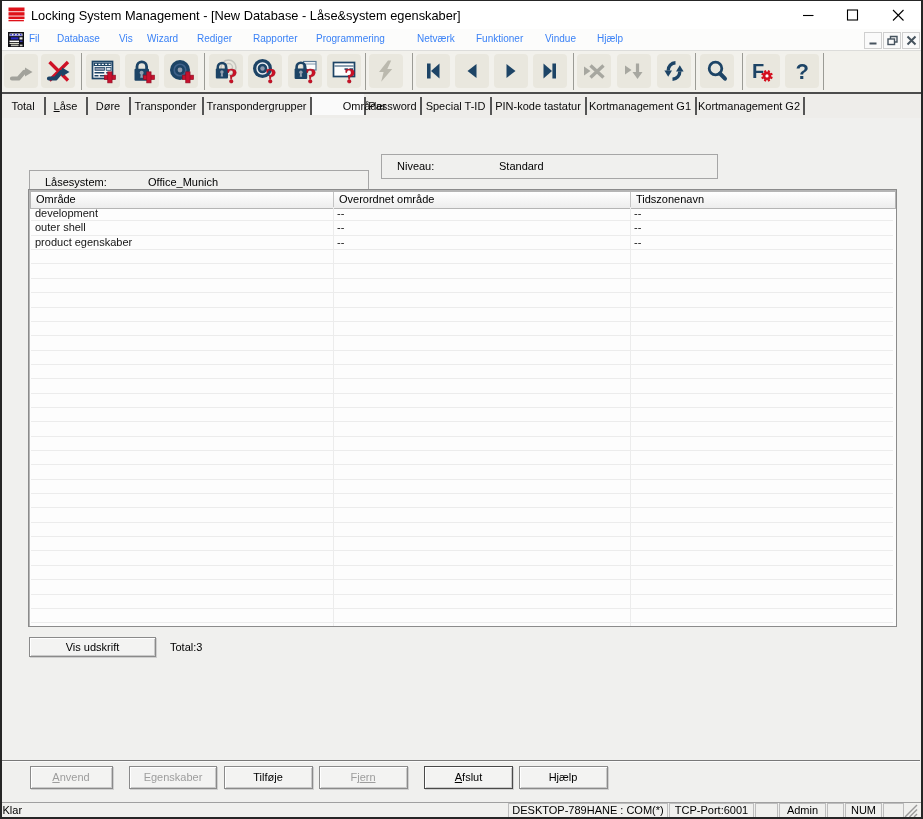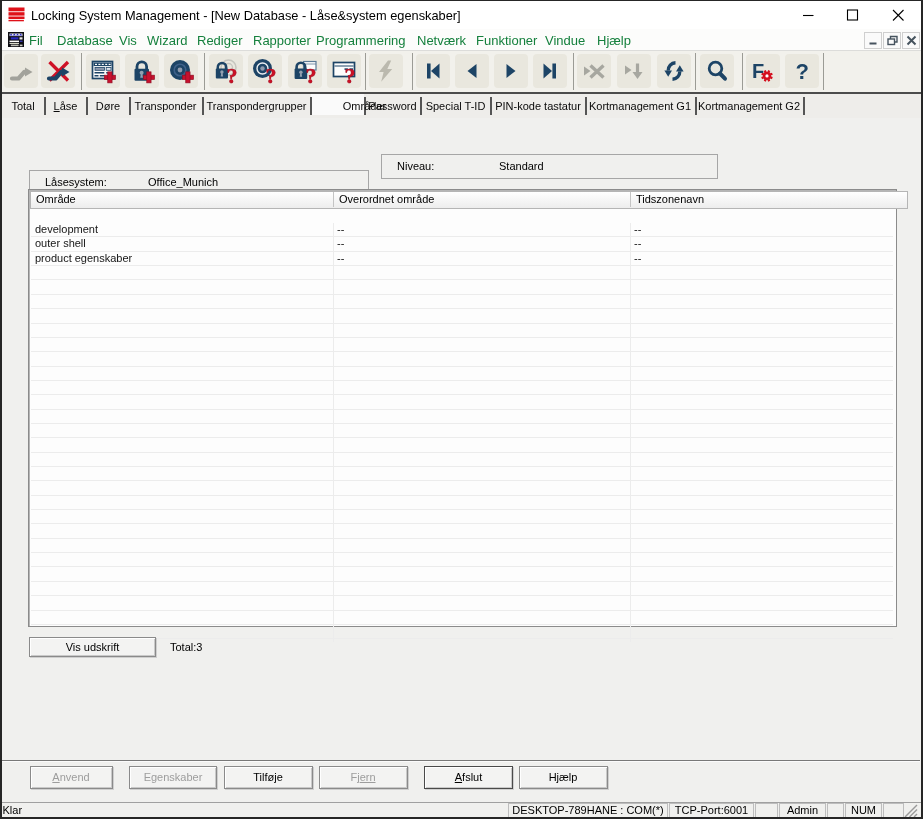--- a/index.html
+++ b/index.html
@@ -5,40 +5,40 @@
   html,body{margin:0;padding:0;}
   body{width:923px;height:819px;overflow:hidden;font-family:"Liberation Sans",sans-serif;}
   #win{position:absolute;left:0;top:0;width:923px;height:819px;background:#f0f0ee;}
   .frame{position:absolute;background:#262626;z-index:50;}
   .abs{position:absolute;}
   
   #titlebar{position:absolute;left:0;top:0;width:923px;height:29px;background:#ffffff;}
   #title-text{position:absolute;left:31px;top:8px;font-size:12.8px;color:#000;white-space:nowrap;}
   
   #menubar{position:absolute;left:0;top:29px;width:923px;height:21px;background:#fcfcfb;border-bottom:1px solid #dcdcda;}
-  .menuitem{position:absolute;top:4px;font-size:13px;color:#15803d;}
+  .menuitem{position:absolute;top:4px;font-size:10px;color:#3b82f6;}
   
   #toolbar{position:absolute;left:0;top:51px;width:923px;height:41px;background:#f2f1ec;}
   .tbtn{position:absolute;top:3px;width:34px;height:34px;background:#e9e7de;border-radius:4px;}
   .tbtn svg{position:absolute;left:4px;top:4px;}
   .tsep{position:absolute;top:2px;width:1px;height:37px;background:#9b9b95;}
   #darkline{position:absolute;left:0;top:92.4px;width:923px;height:1.8px;background:#4c4c4c;}
   
   #tabstrip{position:absolute;left:0;top:94px;width:923px;height:24px;background:#eeedea;}
   .tabdiv{position:absolute;top:3px;width:2px;height:18px;background:#555;}
   .tablabel{position:absolute;top:1px;height:23px;line-height:23px;font-size:11px;color:#0a0a0a;text-align:center;white-space:nowrap;}
   #activetab{position:absolute;left:311px;top:0px;width:53px;height:21px;background:#fafafa;}
   
   .infobox{position:absolute;height:23px;border:1px solid #a6a6a6;font-size:11px;color:#000;}
   .infobox span{position:absolute;top:5px;white-space:nowrap;}
   #table{position:absolute;left:28px;top:188.5px;width:869px;height:438.5px;background:#fdfdfd;
     border:1px solid #8b8b8b;box-shadow:inset 1px 1px 0 #b5b5b5;box-sizing:border-box;}
-  #thead{position:absolute;left:1px;top:1px;width:864px;height:16px;background:linear-gradient(#ffffff,#ededed);border:1px solid #b5b5b5;padding-left:12px;}
+  #thead{position:absolute;left:1px;top:1px;width:864px;height:16px;background:linear-gradient(#ffffff,#ededed);border:1px solid #b5b5b5;}
   .thcell{position:absolute;top:0;height:15px;line-height:14.5px;font-size:11px;color:#000;border-right:1px solid #c4c4c4;padding-left:5px;box-sizing:border-box;}
-  #tbody{position:absolute;left:2px;top:17.5px;width:862px;height:419.5px;margin-top:16px;}
+  #tbody{position:absolute;left:2px;top:17.5px;width:862px;height:419.5px;}
   .rline{position:absolute;left:0;width:862px;height:1px;background:#ececec;}
   .colline{position:absolute;top:0;width:1px;height:419px;background:#ececec;}
   .trow{position:absolute;left:0;width:862px;height:14.35px;line-height:13.8px;font-size:11px;color:#151515;white-space:nowrap;}
   .trow span{position:absolute;top:0;}
   
   .btn{position:absolute;background:#f3f3f2;border:1px solid #8a8a8a;
        box-shadow:inset 1px 1px 0 #ffffff, inset -1px -1px 0 #c9c9c9, 1px 1px 0 #cfcfcf;
        font-size:11px;color:#000;text-align:center;box-sizing:border-box;}
   .btn.disabled{color:#9d9d9d;}
   

